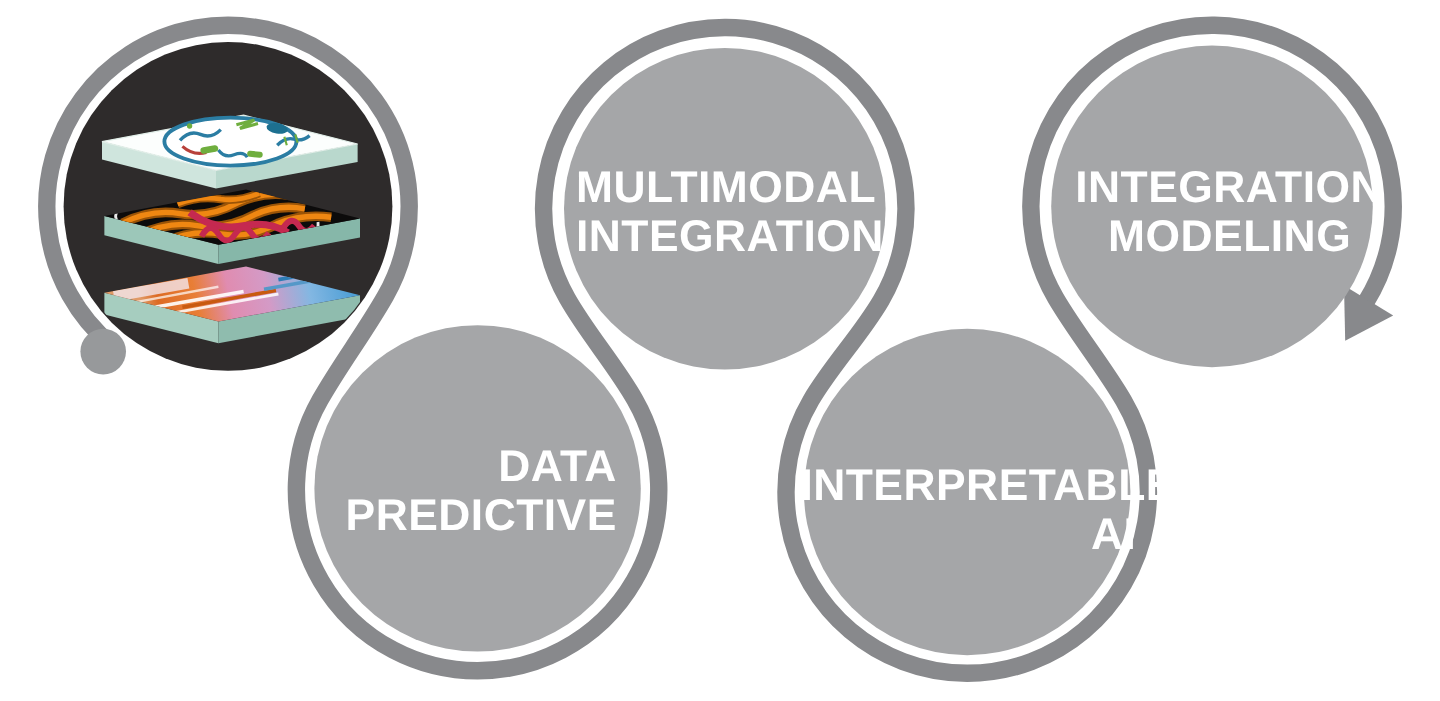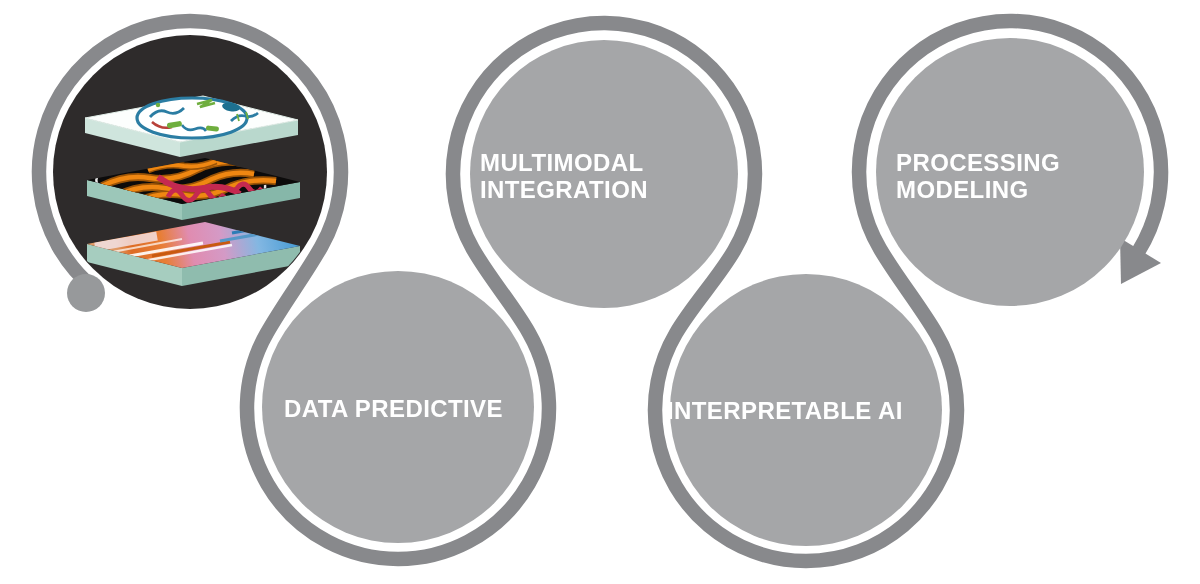--- a/index.html
+++ b/index.html
@@ -3,21 +3,21 @@
 <meta charset="utf-8">
 <style>
   html,body{margin:0;padding:0;background:#ffffff;}
   .stage{
     position:relative;width:1200px;height:584px;background:#ffffff;
     overflow:hidden;font-family:"Liberation Sans",sans-serif;
   }
   .stage svg{position:absolute;left:0;top:0;display:block;}
   .node-label{
     position:absolute;transform:translate(-50%,-50%);
-    text-align:left;font-weight:700;font-size:24px;line-height:1.12;
+    text-align:right;font-weight:700;font-size:37px;line-height:1.12;
     letter-spacing:0.4px;color:#ffffff;white-space:normal;
   }
 </style>
 </head>
 <body>
 
 <div class="stage">
 
   <svg width="1200" height="584" viewBox="0 0 1200 584">
     <defs>
@@ -125,17 +125,17 @@
     <circle cx="398" cy="407" r="136" fill="#a5a6a8"></circle>
     <circle cx="604" cy="174" r="134" fill="#a5a6a8"></circle>
     <circle cx="806" cy="410" r="136" fill="#a5a6a8"></circle>
     <circle cx="1010" cy="172" r="134" fill="#a5a6a8"></circle>
   </svg>
 
   <div class="node-label" style="left:399px;top:409px;width:230px">DATA PREDICTIVE</div>
 
   <div class="node-label" style="left:605px;top:177px;width:250px">MULTIMODAL INTEGRATION</div>
 
-  <div class="node-label" style="left:807px;top:411px;width:280px">INTERPRETABLE AI</div>
+  <div class="node-label" style="left:807px;top:425px;width:280px">INTERPRETABLE AI</div>
 
-  <div class="node-label" style="left:1011px;top:177px;width:230px">PROCESSING MODELING</div>
+  <div class="node-label" style="left:1011px;top:177px;width:230px">INTEGRATION MODELING</div>
 
 </div>
 
 </body></html>

